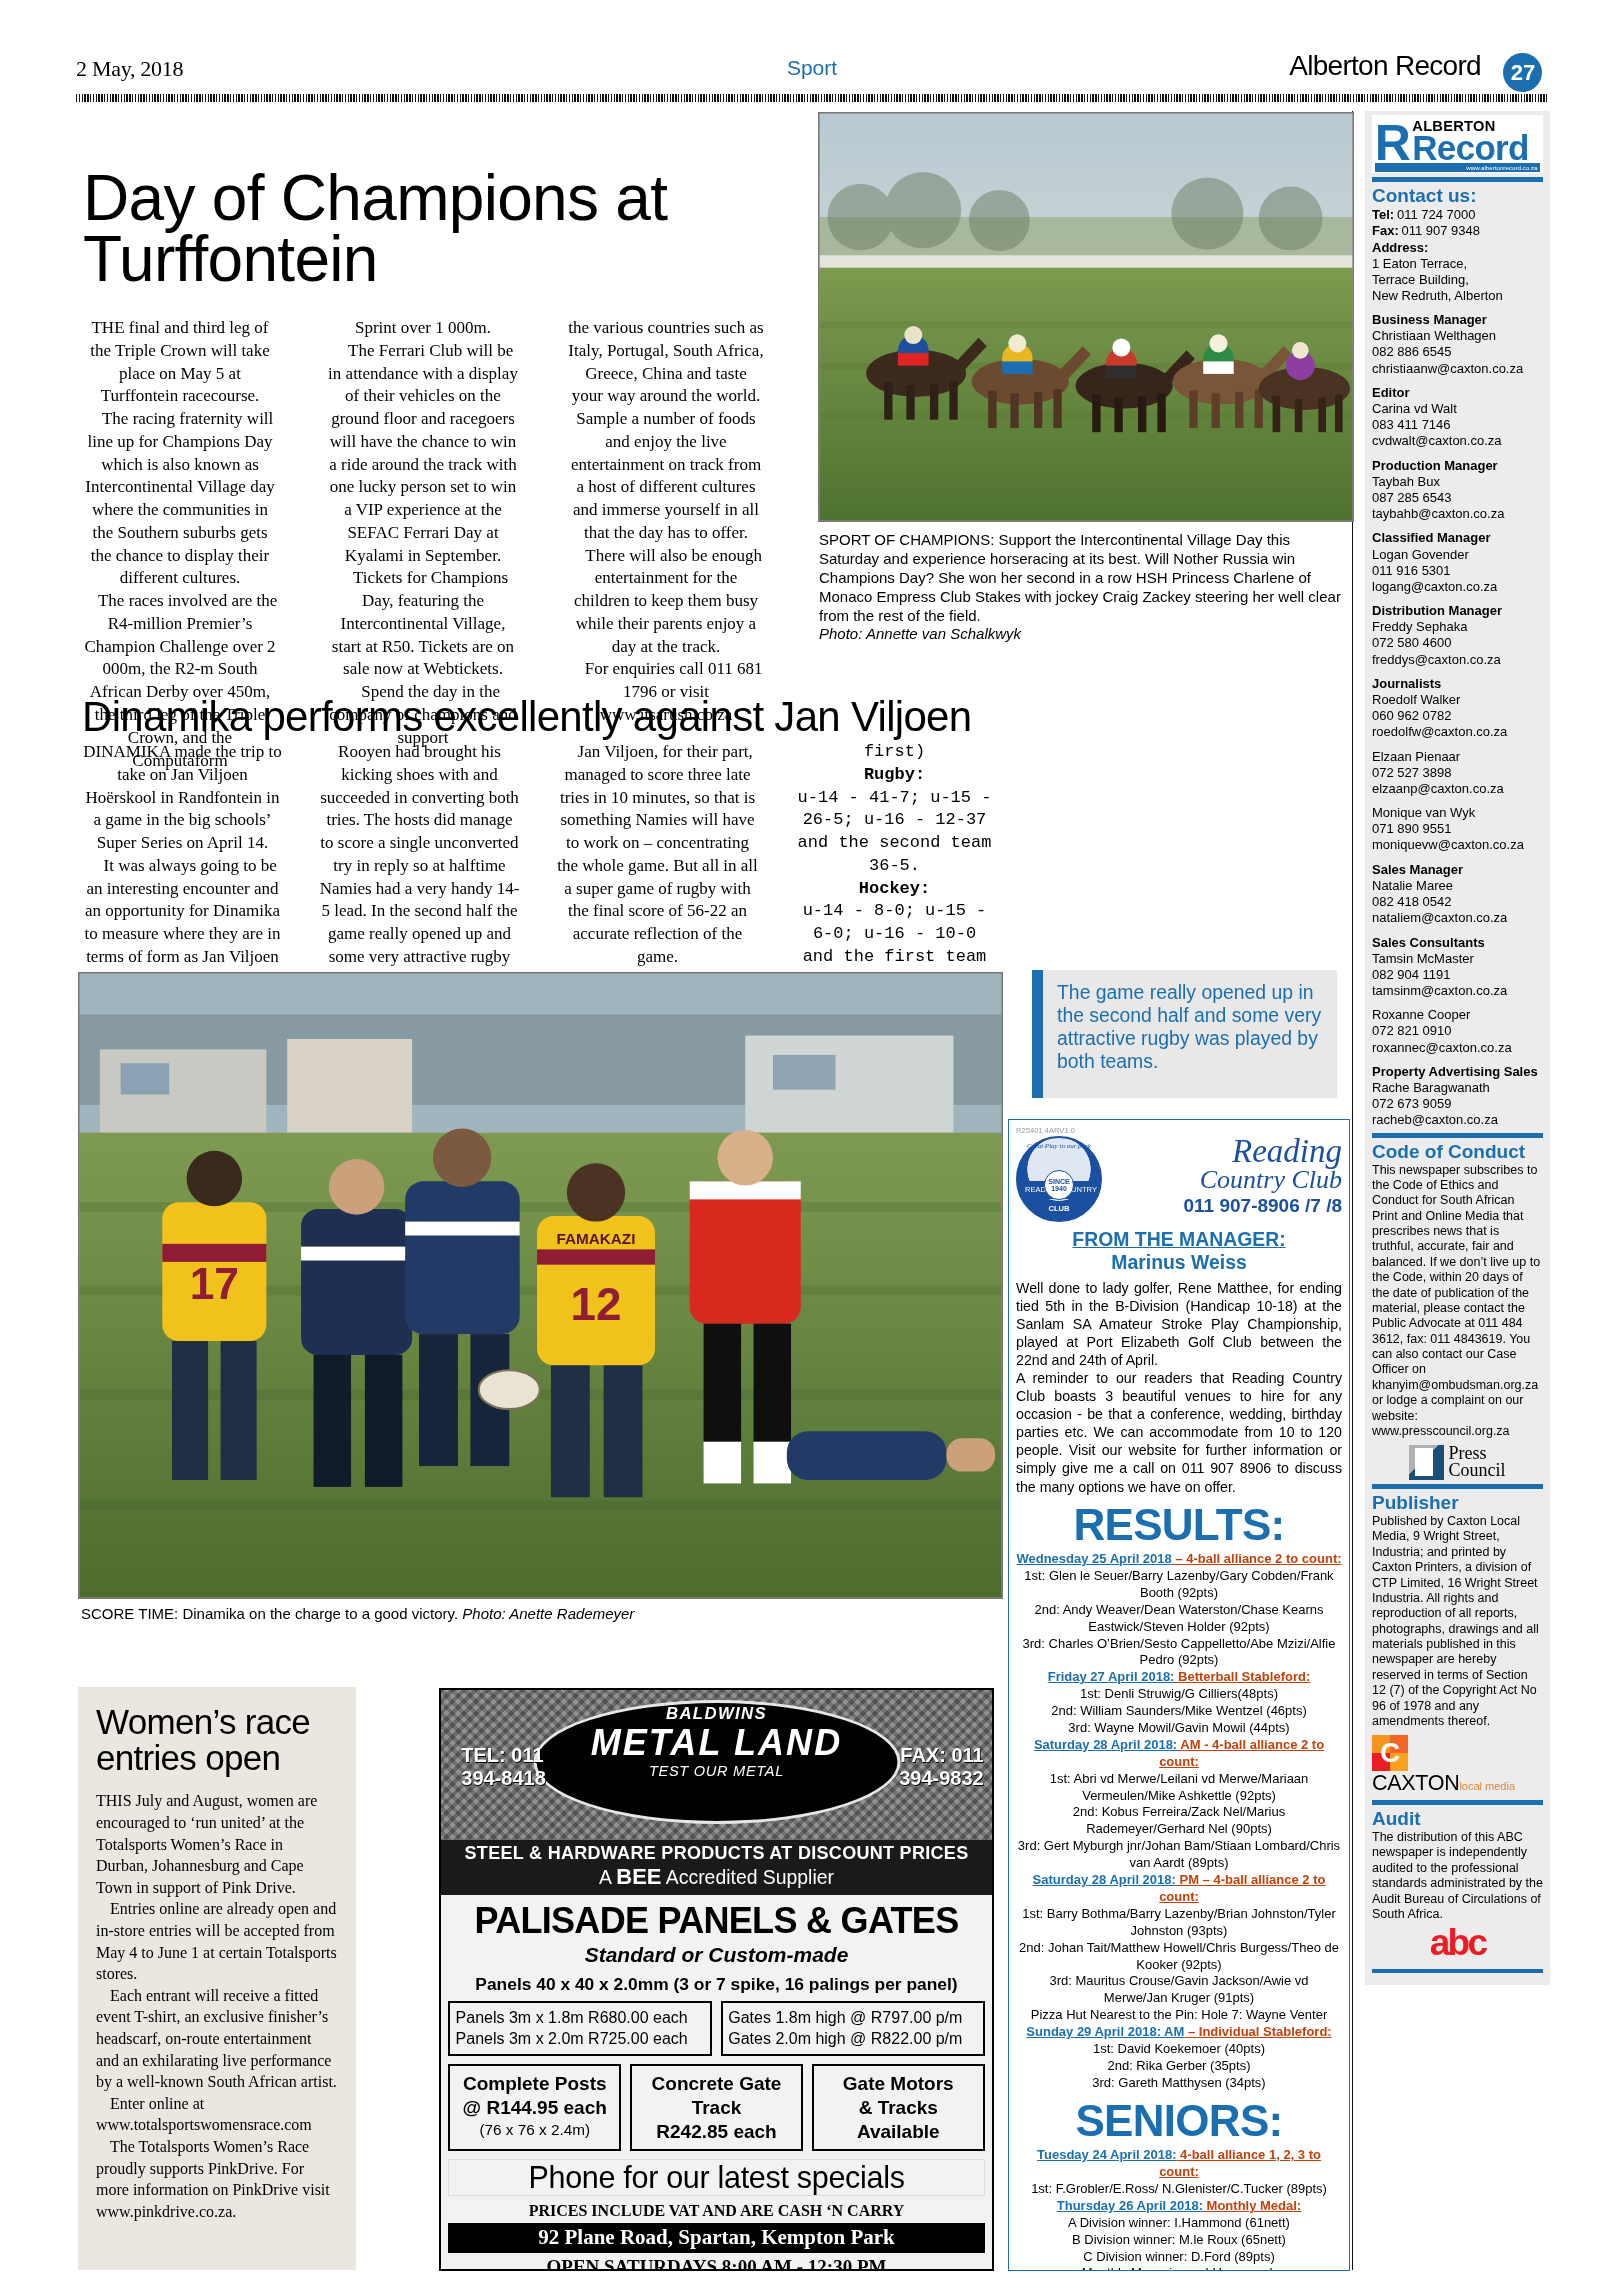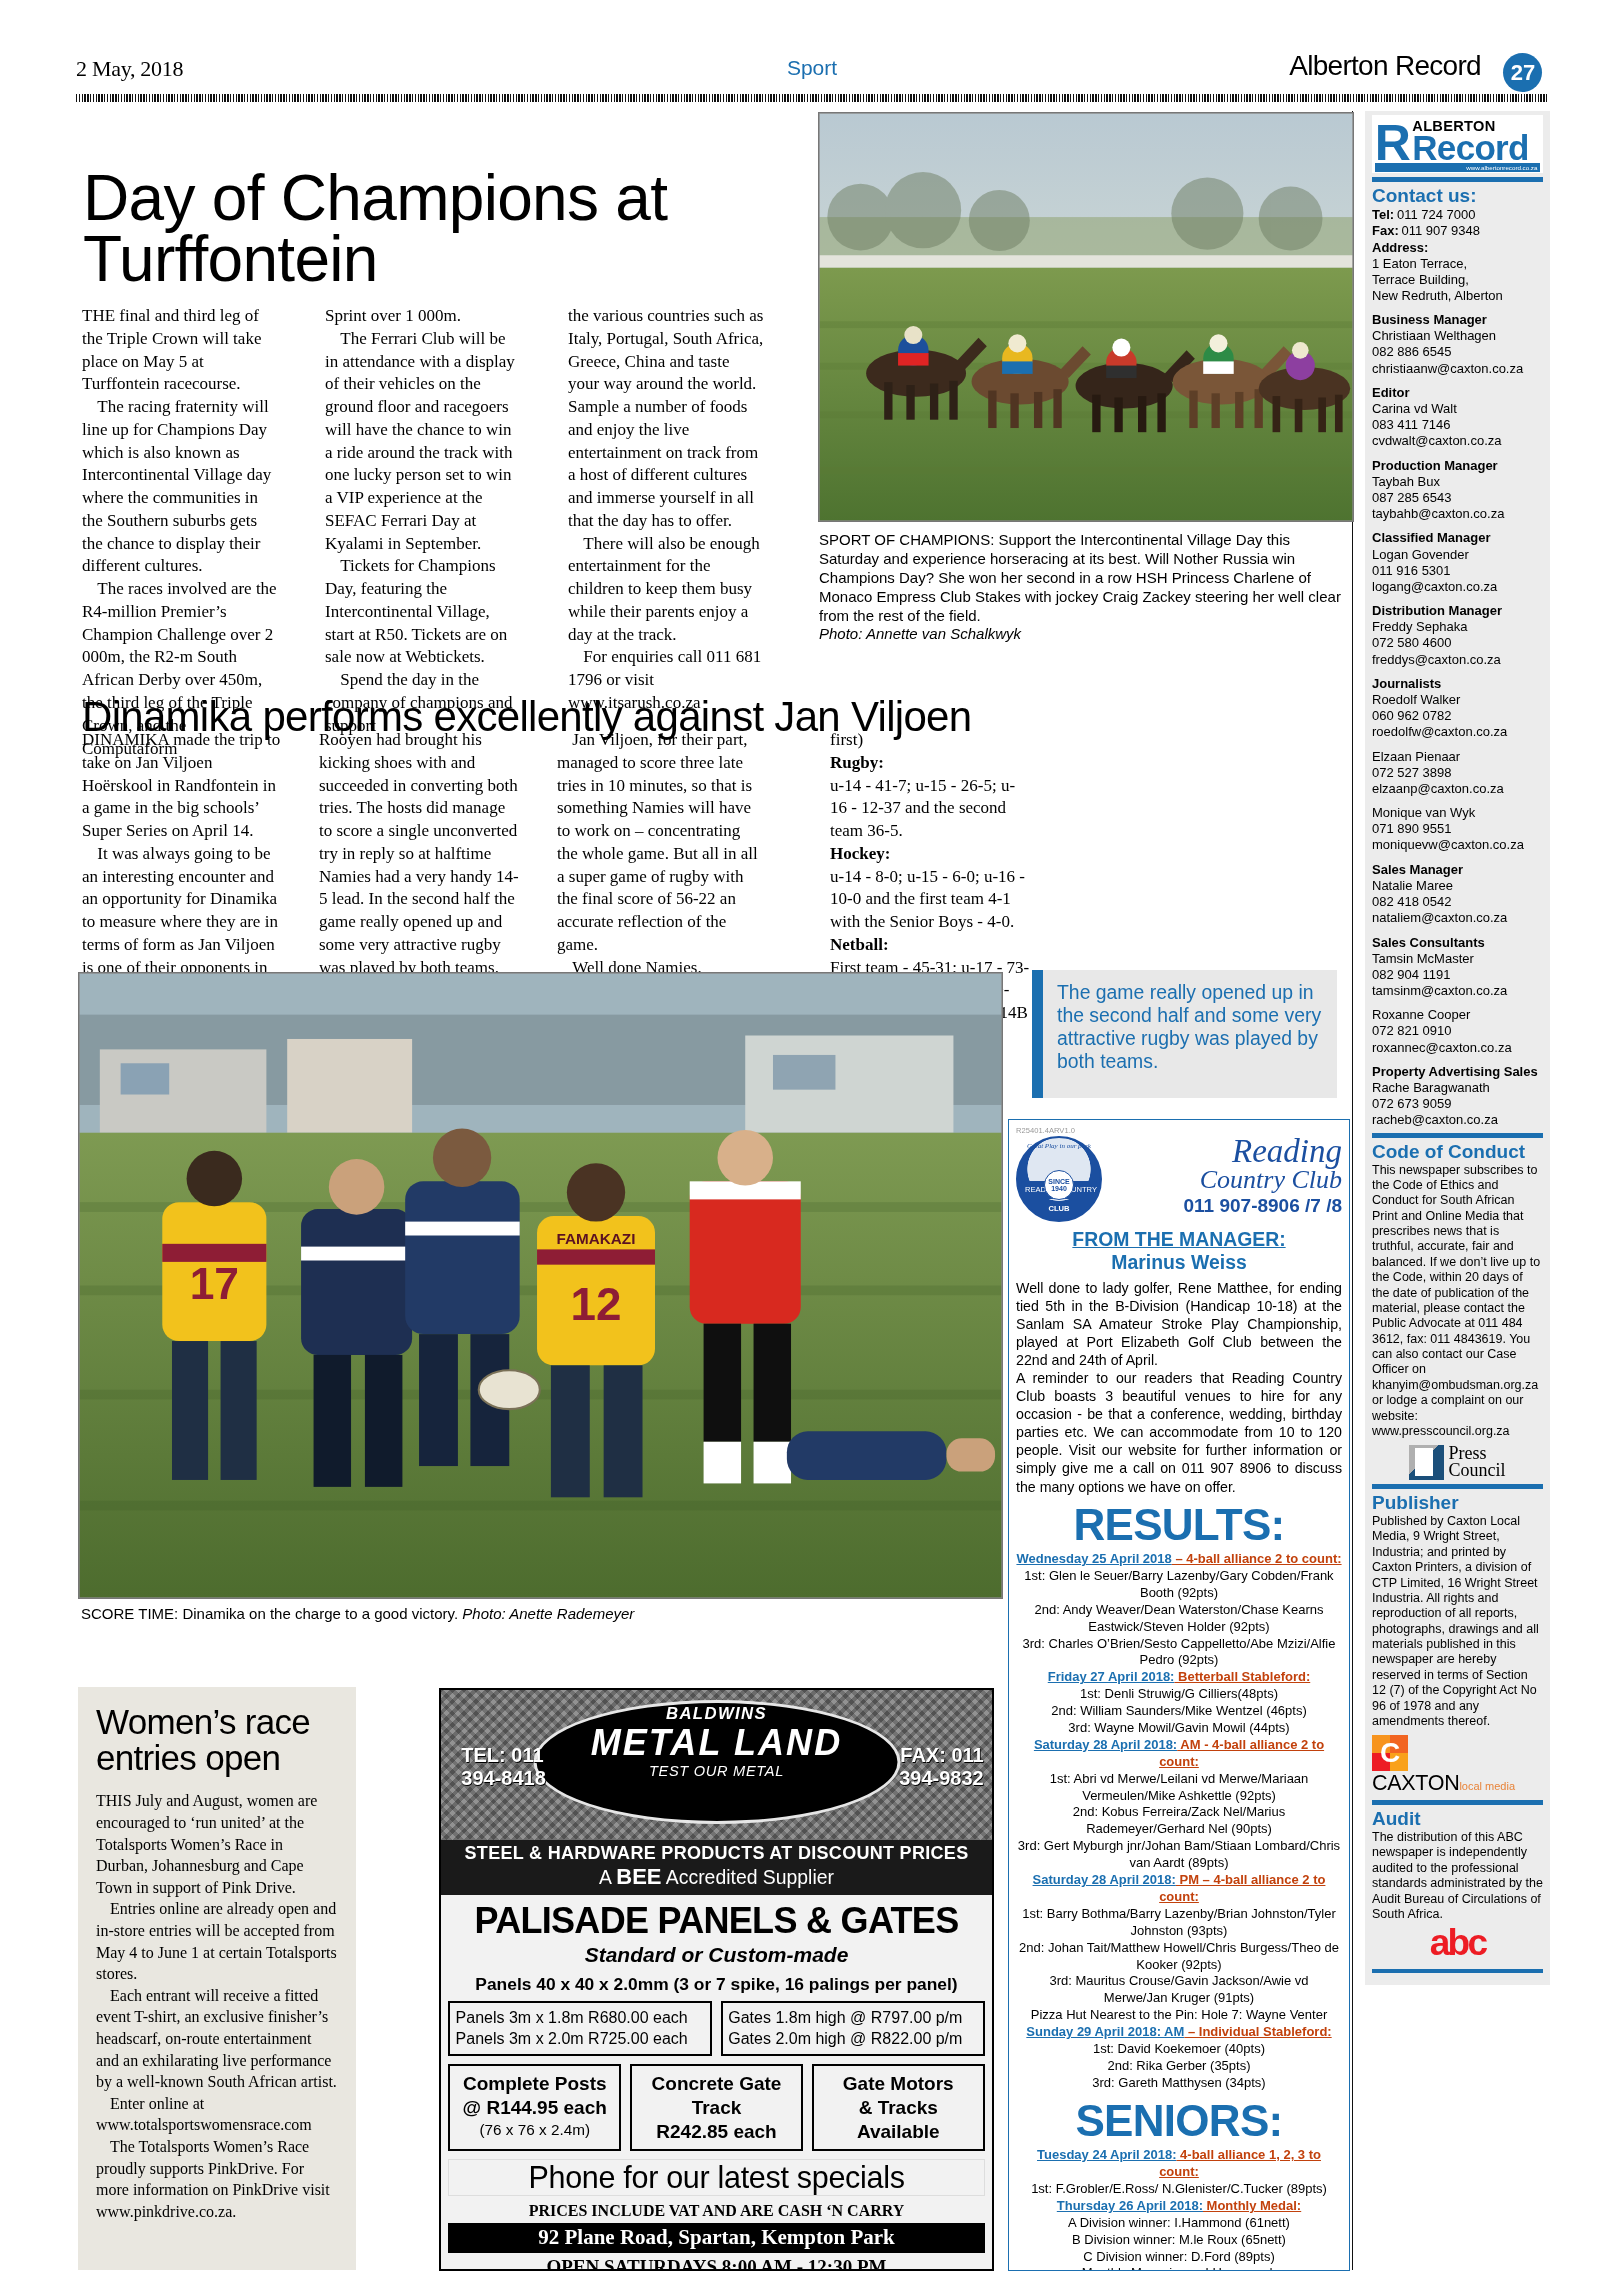--- a/index.html
+++ b/index.html
@@ -17,39 +17,39 @@
     background:repeating-linear-gradient(to right,#111 0 1.4px,#fff 1.4px 2.8px);}
 
   
   .hl-champions{font-family:"Liberation Sans",sans-serif;font-size:64px;line-height:0.95;font-weight:400;letter-spacing:-0.7px;
     position:absolute;left:83px;top:125px;width:736px;}
   .hl-dinamika{font-family:"Liberation Sans",sans-serif;font-size:42px;font-weight:400;letter-spacing:-0.7px;
     position:absolute;left:82px;top:658px;width:1270px;}
 
   
   .colbox{position:absolute;}
-  .body-txt{font-family:"Liberation Serif",serif;font-size:17px;line-height:1.34;text-align:left;}
+  .body-txt{font-family:"Liberation Serif",serif;font-size:17px;line-height:1.34;text-align:center;margin-top:12px;}
   .body-txt p{margin:0;text-indent:15.3px;}
   .body-txt p.first{text-indent:0;}
 
   
   .ts-c1{left:82px;top:305px;width:196px;}
   .ts-c2{left:325px;top:305px;width:196px;}
   .ts-c3{left:568px;top:305px;width:196px;}
 
   
   .photo1{position:absolute;left:818px;top:112px;width:534px;height:408px;overflow:hidden;border:0.7px solid #777;}
   .cap1{position:absolute;left:819px;top:531px;width:533px;font-family:"Liberation Sans",sans-serif;font-size:15px;line-height:1.26;}
   .cap1 i{font-style:italic;}
 
   
   .dn-c1{left:82px;top:729px;width:201px;}
   .dn-c2{left:319px;top:729px;width:201px;}
   .dn-c3{left:557px;top:729px;width:201px;}
-  .dn-c4{left:830px;top:729px;width:201px;}
+  .dn-c4{left:794px;top:729px;width:201px;font-family:Liberation Mono, monospace;}
 
   
   .pullquote{position:absolute;left:1032px;top:970px;width:305px;height:128px;background:#e8e8e8;
     border-left:11px solid #1b6fb0;box-sizing:border-box;padding:11px 12.5px 7px 14px;
     font-family:"Liberation Sans",sans-serif;font-size:19.4px;line-height:1.19;color:#1b6fb0;}
 
   
   .photo2{position:absolute;left:78px;top:972px;width:923px;height:625px;border:0.7px solid #777;overflow:hidden;}
   .cap2{position:absolute;left:81px;top:1605px;width:916px;font-family:"Liberation Sans",sans-serif;font-size:15px;}
   .cap2 i{font-style:italic;}

